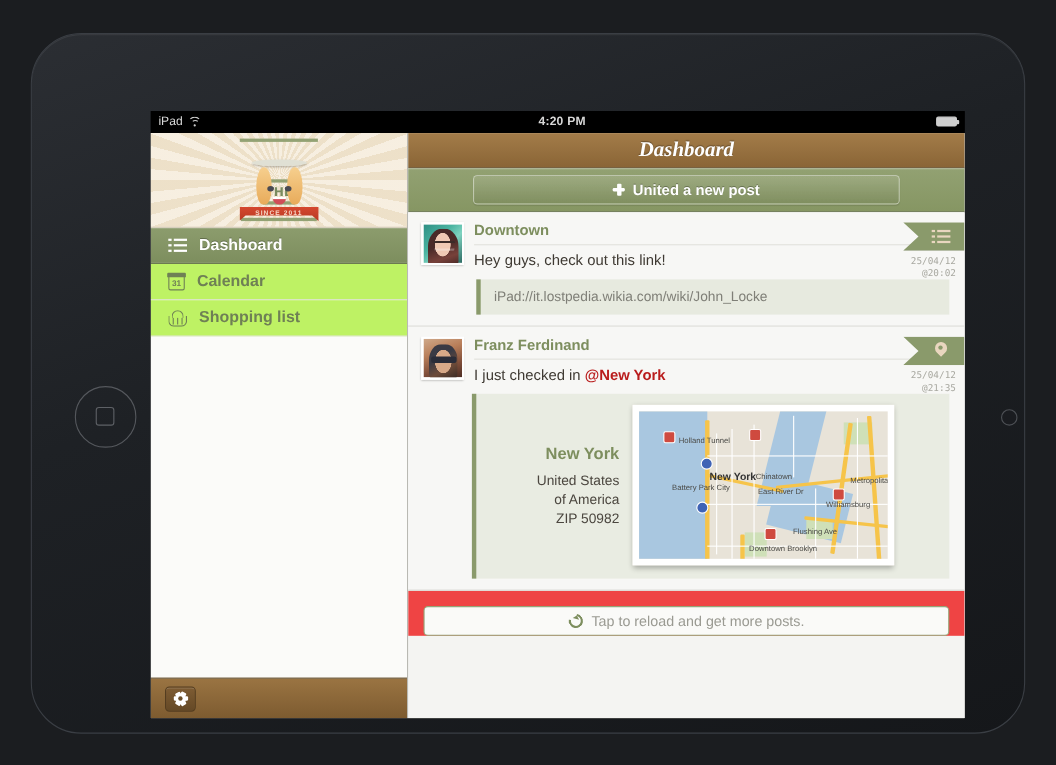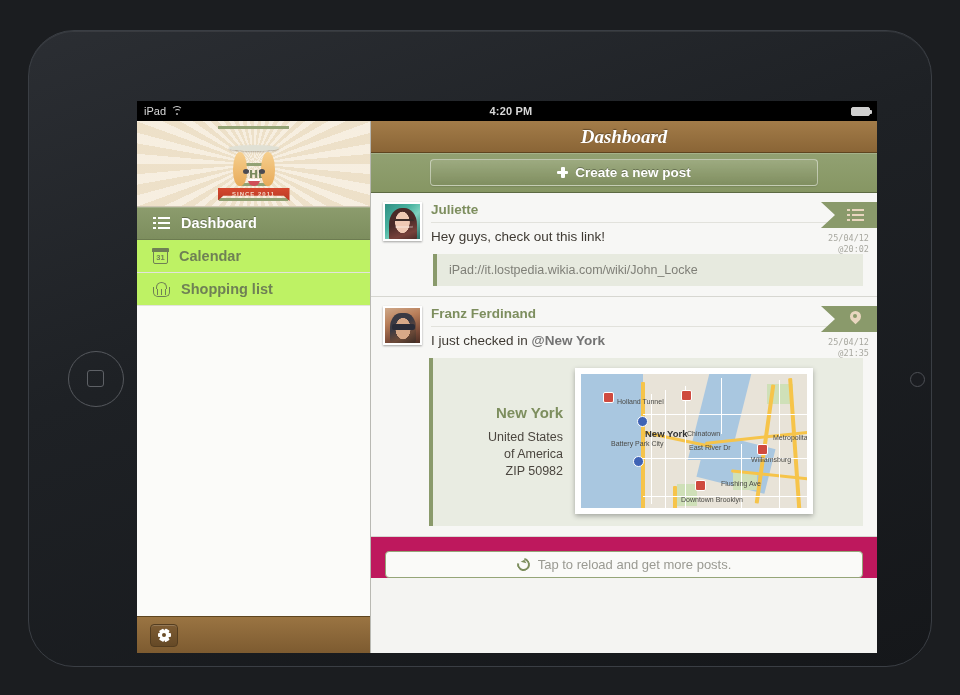--- a/index.html
+++ b/index.html
@@ -354,21 +354,21 @@
   }
 
   .post-body { flex: 1; min-width: 0; }
   .post-author {
     font-size: 13.5px; font-weight: bold; color: #7d8e5e;
     padding-bottom: 5px; border-bottom: 1px solid #e2e2dc;
   }
   .post-text {
     font-size: 13.5px; color: #3f3a33; padding-top: 6px;
   }
-  .post-text .mention { color: #737373; font-weight: bold; }
+  .post-text .mention { color: #b91c1c; font-weight: bold; }
 
   .ribbon {
     position: absolute; right: 0; top: 9px;
     width: 56px; height: 26px;
     background: #8a9a6b;
     box-shadow: 0 1px 1px rgba(0,0,0,.18);
     clip-path: polygon(0 0, 14px 50%, 0 100%, 100% 100%, 100% 0);
     display: flex; align-items: center; justify-content: center;
     padding-left: 12px;
     cursor: pointer;
@@ -433,21 +433,21 @@
     position: absolute; font-size: 7px; color: #4a4a46;
     font-family: "Liberation Sans", sans-serif; white-space: nowrap;
   }
   .map-label.big { font-size: 9.5px; font-weight: bold; color: #333; }
   .shield {
     position: absolute; width: 11px; height: 11px; border-radius: 2px;
     background: #cf4a3f; border: 1px solid #fff;
   }
   .shield.blue { background: #3f63b5; border-radius: 50%; }
 
-  #reload-wrap { padding: 14px 14px 0 14px; background: #be185d; }
+  #reload-wrap { padding: 14px 14px 0 14px; background: #ef4444; }
   #reload-button {
     height: 27px; border-radius: 4px;
     border: 1px solid #95a578; background: #fafaf8;
     display: flex; align-items: center; justify-content: center; gap: 8px;
     color: #9a9a92; font-size: 13px; cursor: pointer;
   }
   .ic-reload {
     width: 13px; height: 13px; border-radius: 50%;
     border: 2px solid #7d8e5e; border-top-color: transparent;
     position: relative; transform: rotate(-35deg);
@@ -556,21 +556,21 @@
         </div>
       </div>
 
       <div id="main">
 
         <div id="titlebar">Dashboard</div>
 
         <div id="compose-bar">
           <div id="create-post-button">
             <span class="ic-plus"></span>
-            <span>Create a new post</span>
+            <span>United a new post</span>
           </div>
         </div>
 
         <div id="feed">
 
           <div class="post">
             <div class="ribbon">
               <span class="nav-icon ic-list">
                 <i></i>
                   <i></i>
@@ -580,21 +580,21 @@
                   <i></i>
               </span>
             </div>
             <div class="timestamp">
               <div>25/04/12</div>
               <div>@20:02</div>
             </div>
             <div class="post-head">
               <div class="avatar av-juliette"></div>
               <div class="post-body">
-                <div class="post-author">Juliette</div>
+                <div class="post-author">Downtown</div>
                 <div class="post-text">Hey guys, check out this link!</div>
               </div>
             </div>
             <div class="link-block">iPad://it.lostpedia.wikia.com/wiki/John_Locke</div>
           </div>
 
           <div class="post">
             <div class="ribbon">
               <span class="nav-icon ic-pin">
                   <b></b>

